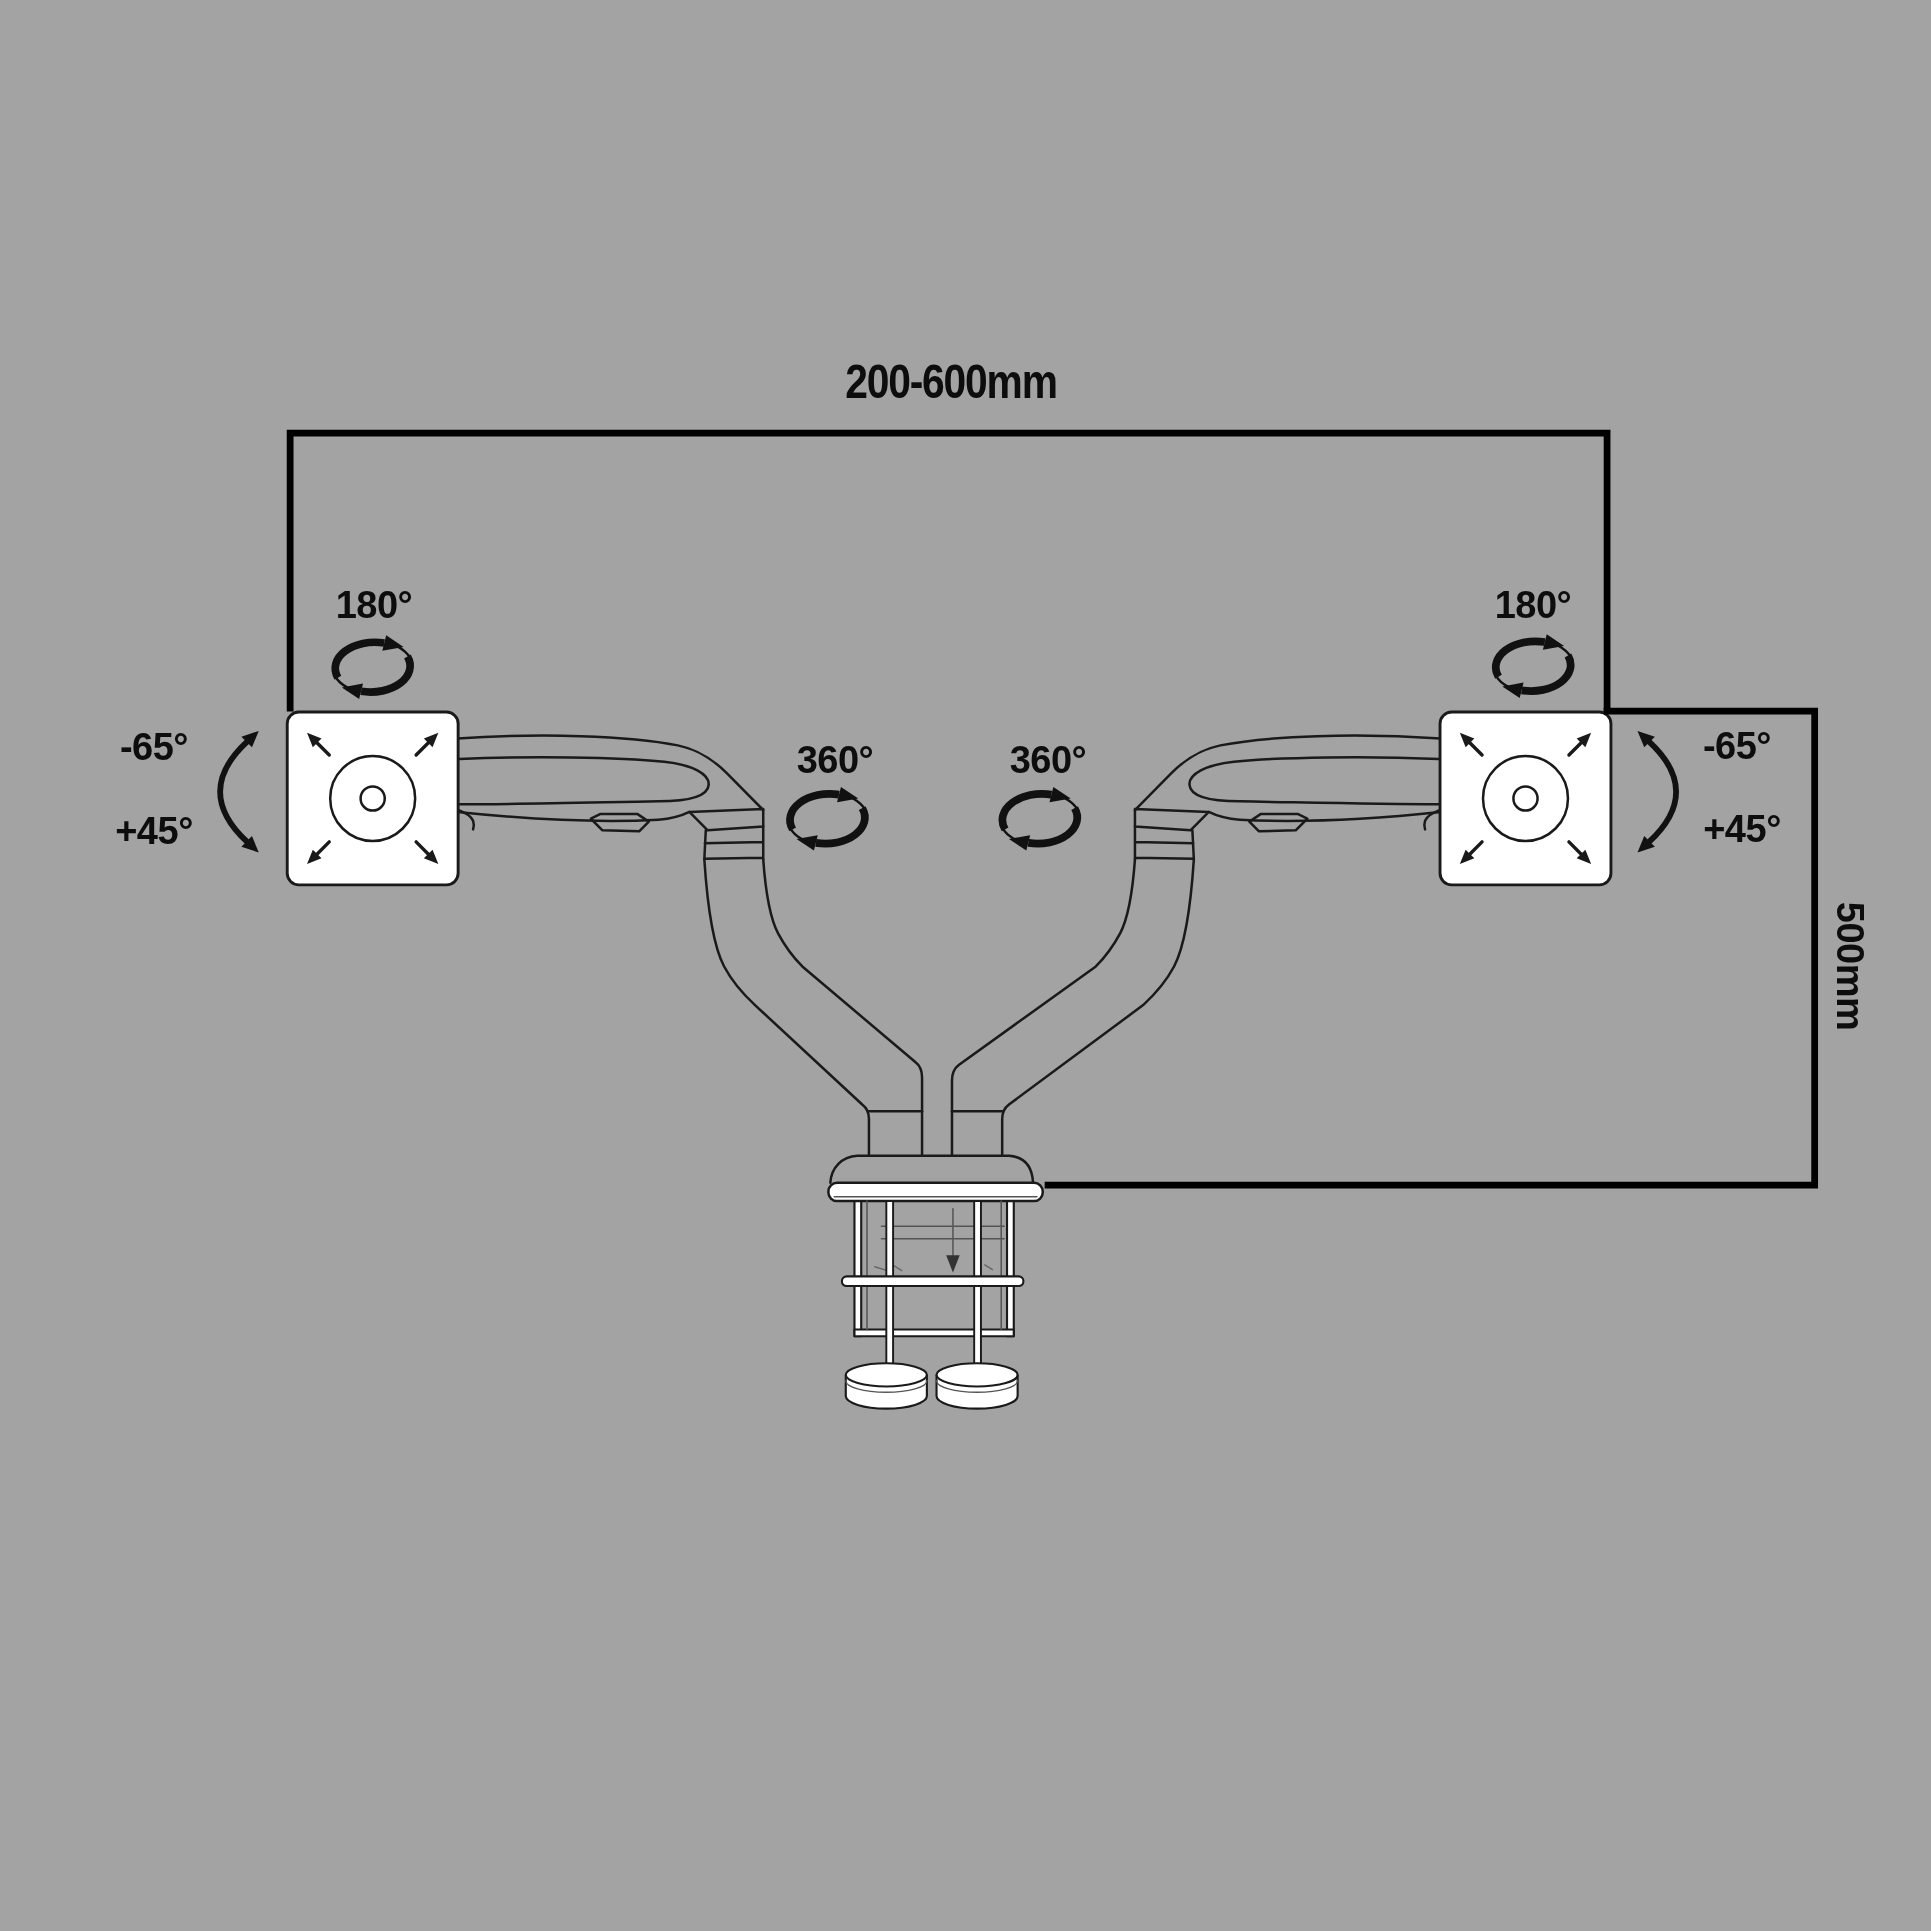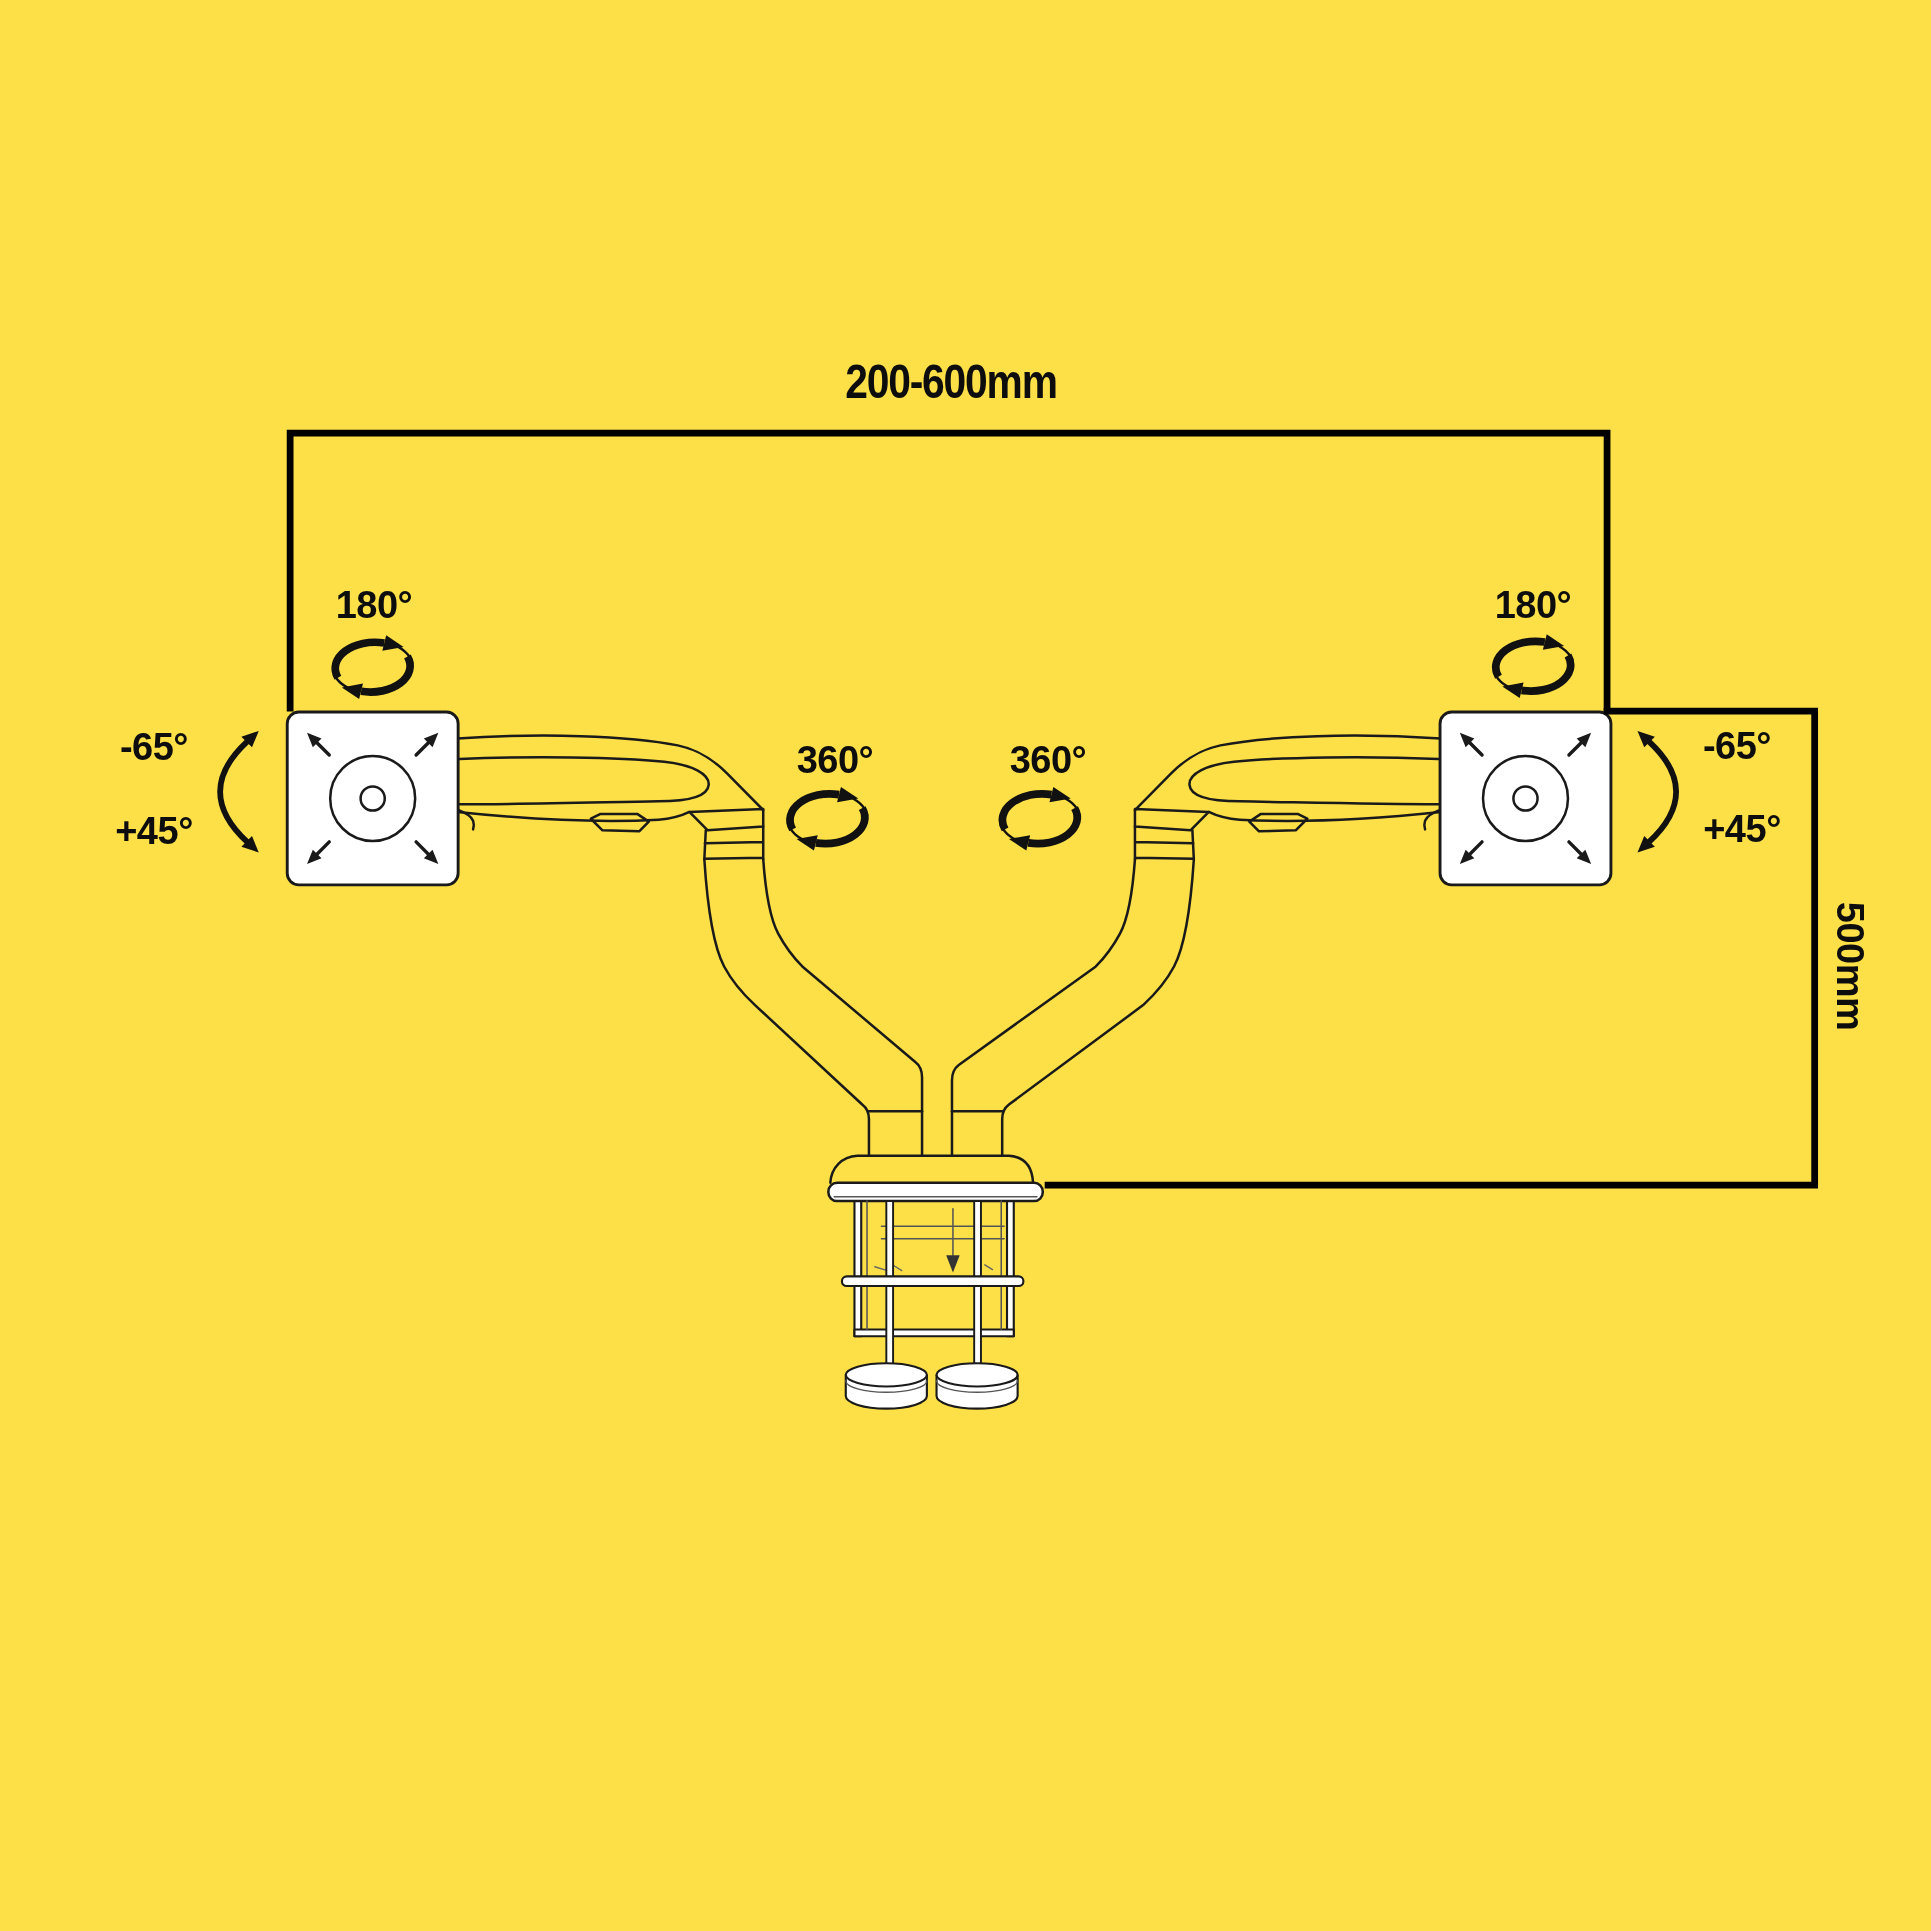--- a/index.html
+++ b/index.html
@@ -1,16 +1,16 @@
 <!DOCTYPE html>
 <html><head>
 <meta charset="utf-8">
 <style>
   html,body{margin:0;padding:0;background:#fff;}
-  #canvas{position:relative;width:1931px;height:1931px;background:#fde047;overflow:hidden;
+  #canvas{position:relative;width:1931px;height:1931px;background:#a3a3a3;overflow:hidden;
           font-family:"Liberation Sans","DejaVu Sans",sans-serif;}
   #art{position:absolute;left:0;top:0;}
   .lbl{position:absolute;font-weight:700;color:#0d0d0d;white-space:nowrap;
        font-size:38px;letter-spacing:-0.5px;transform:translate(-50%,-50%);line-height:1;}
   .lbl.big{font-size:48px;letter-spacing:-1.4px;transform:translate(-50%,-50%) scaleX(.85);}
   .lbl.rot{transform:translate(-50%,-50%) rotate(90deg);}
   .art-line{fill:none;stroke:#1a1a1a;stroke-width:2.6;stroke-linecap:round;stroke-linejoin:round;}
   .art-fill{fill:#ffffff;stroke:#1a1a1a;stroke-width:2.6;stroke-linejoin:round;}
   .thin{fill:none;stroke:#555;stroke-width:1.6;stroke-linecap:round;}
   .dim{fill:none;stroke:#000;stroke-width:7;stroke-linecap:butt;stroke-linejoin:miter;}

